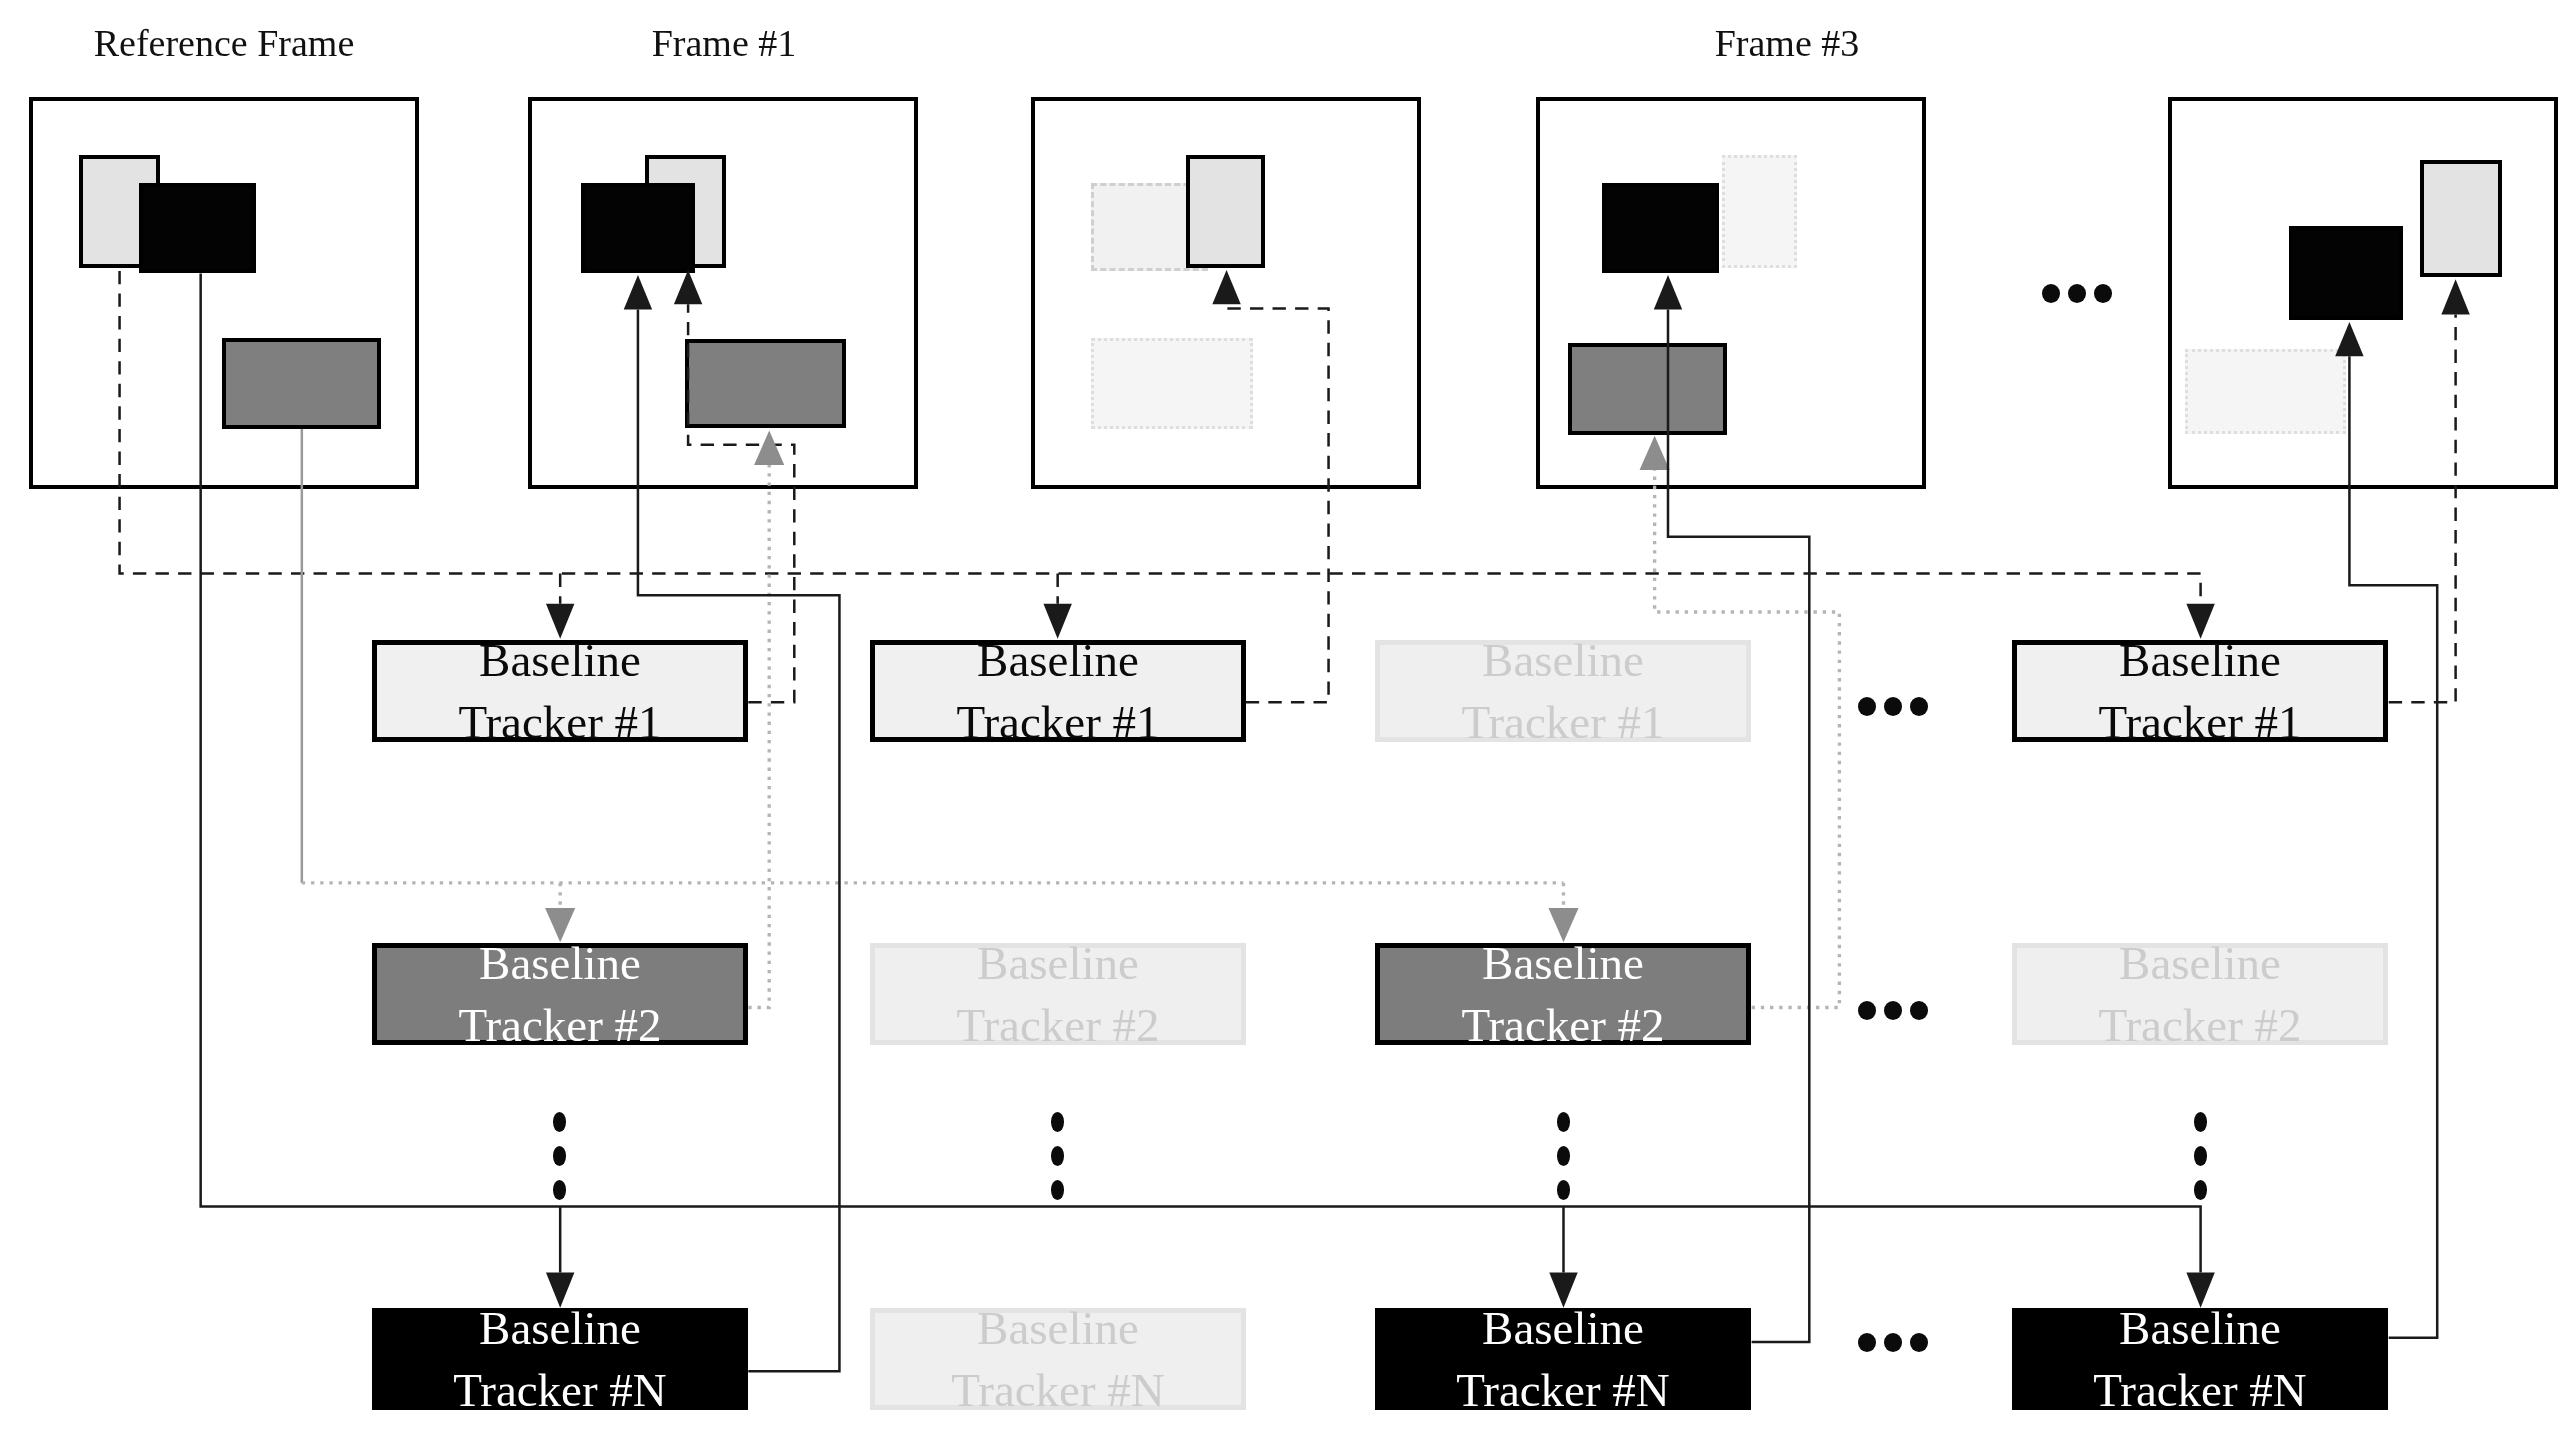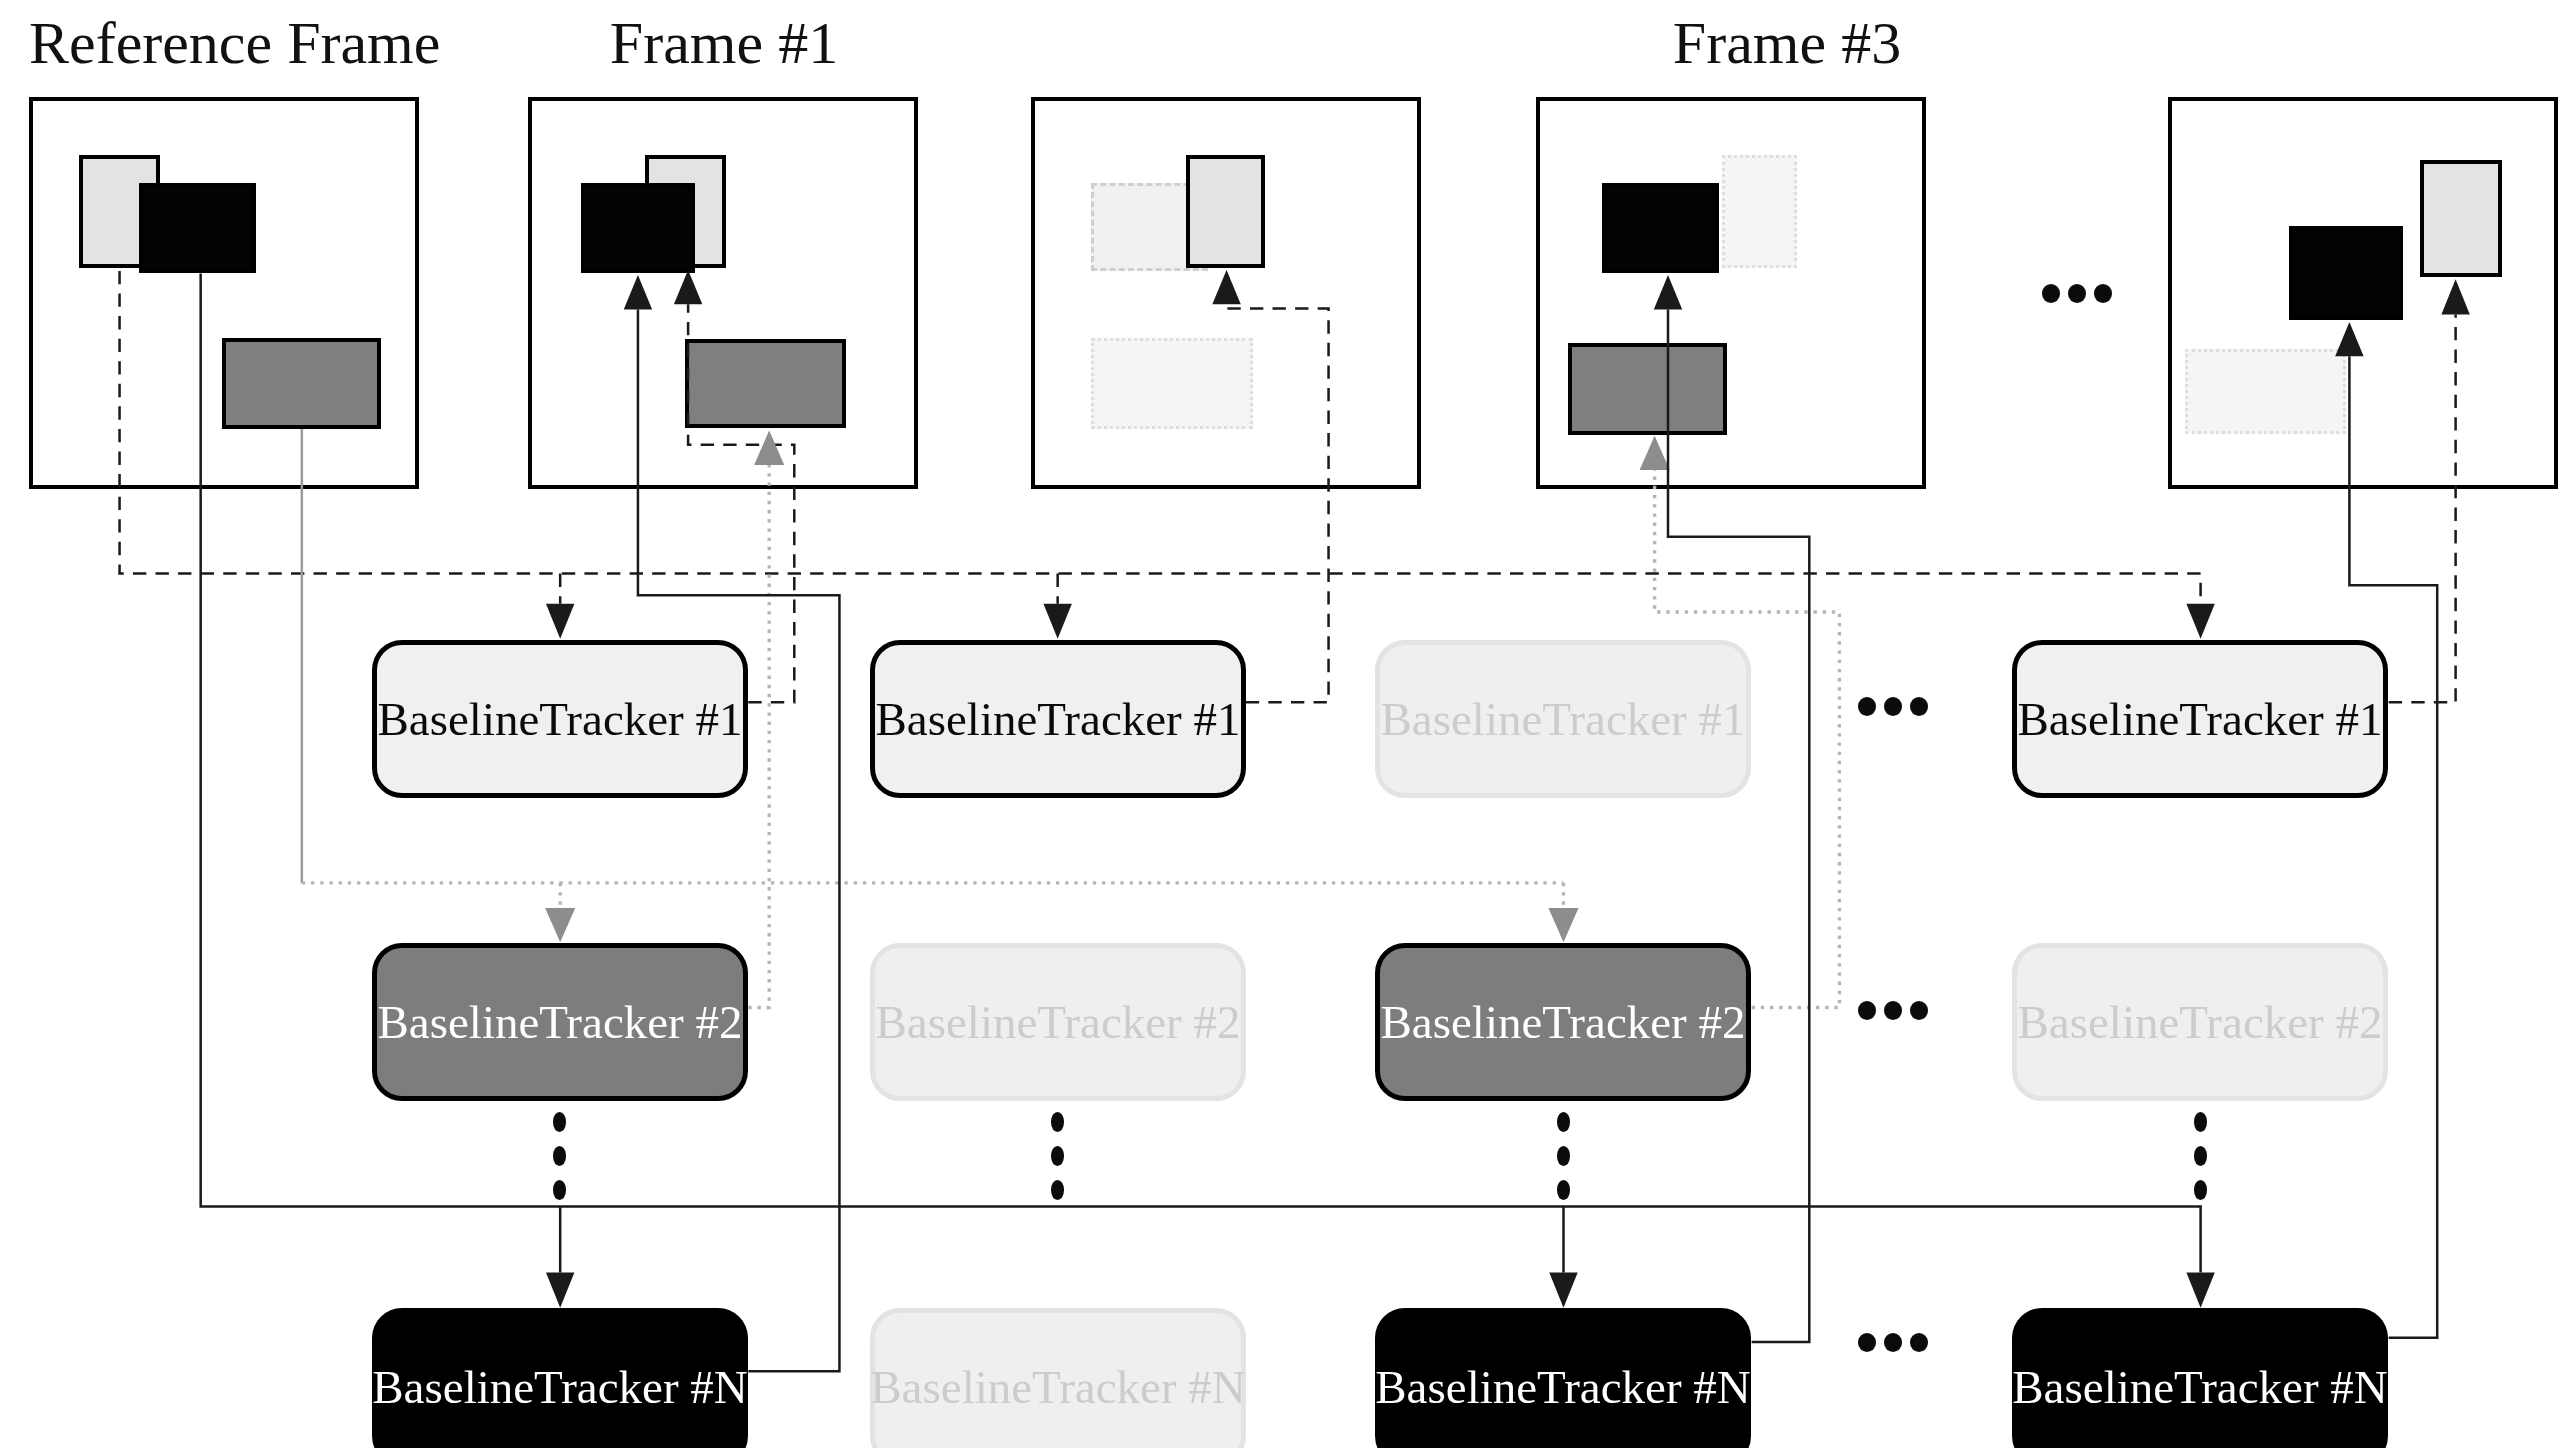--- a/index.html
+++ b/index.html
@@ -3,36 +3,36 @@
 <meta charset="utf-8">
 <style>
   html,body{margin:0;padding:0;background:#ffffff;}
   body{width:2576px;height:1449px;position:relative;overflow:hidden;
        font-family:"Liberation Serif","DejaVu Serif",serif;}
   #stage{position:absolute;left:0;top:0;width:2576px;height:1449px;background:#ffffff;}
 
   
   .frame{position:absolute;top:97px;height:392px;width:390px;border:4.2px solid #000;
          background:#fff;box-sizing:border-box;z-index:1;}
-  .frame-title{position:absolute;top:10px;height:67px;font-size:60px;color:#111;
+  .frame-title{position:absolute;top:10px;height:67px;font-size:38px;color:#111;
                text-align:center;line-height:67px;white-space:nowrap;z-index:2;}
   .frame-title .tvar-italic{font-style:italic;}
 
   
   .obj{position:absolute;box-sizing:border-box;}
   .obj.lightgray{background:#e3e3e3;border:4.2px solid #000;}
   .obj.black{background:#030303;border:4.2px solid #000;}
   .obj.gray{background:#7f7f7f;border:4.2px solid #000;}
   .obj.ghost-dash{background:#f1f1f1;border:3.3px dashed #cfcfcf;}
   .obj.ghost-dot{background:#f5f5f5;border:3.3px dotted #dedede;}
 
   
-  .tracker{position:absolute;width:376px;height:158px;box-sizing:border-box;
-           display:flex;flex-direction:row;align-items:center;justify-content:center;
-           text-align:center;z-index:1;border-radius:30px;}
+  .tracker{position:absolute;width:376px;height:102px;box-sizing:border-box;
+           display:flex;flex-direction:column;align-items:center;justify-content:center;
+           text-align:center;z-index:1;}
   .tracker .tline{font-size:47px;line-height:62px;white-space:nowrap;}
   .tracker.light{background:#f0f0f0;border:5px solid #000;color:#0a0a0a;}
   .tracker.gray{background:#7d7d7d;border:5px solid #000;color:#ffffff;}
   .tracker.black{background:#000000;border:5px solid #000;color:#ffffff;}
   .tracker.faded{background:#efefef;border:5px solid #e3e3e3;color:#cccccc;}
 
   
   .hdots{position:absolute;display:flex;gap:7.5px;align-items:center;z-index:2;}
   .hdots i{display:block;width:18.4px;height:19px;border-radius:50%;background:#0b0b0b;}
   .vdots{position:absolute;display:flex;flex-direction:column;gap:14.2px;align-items:center;z-index:2;}

